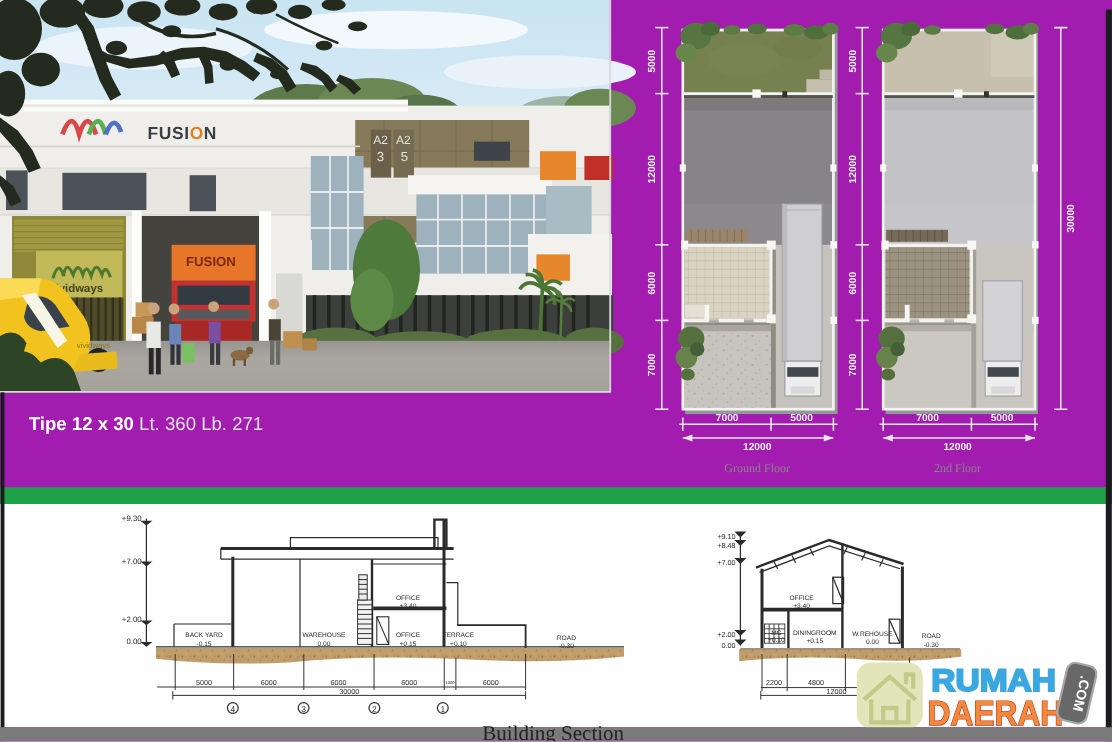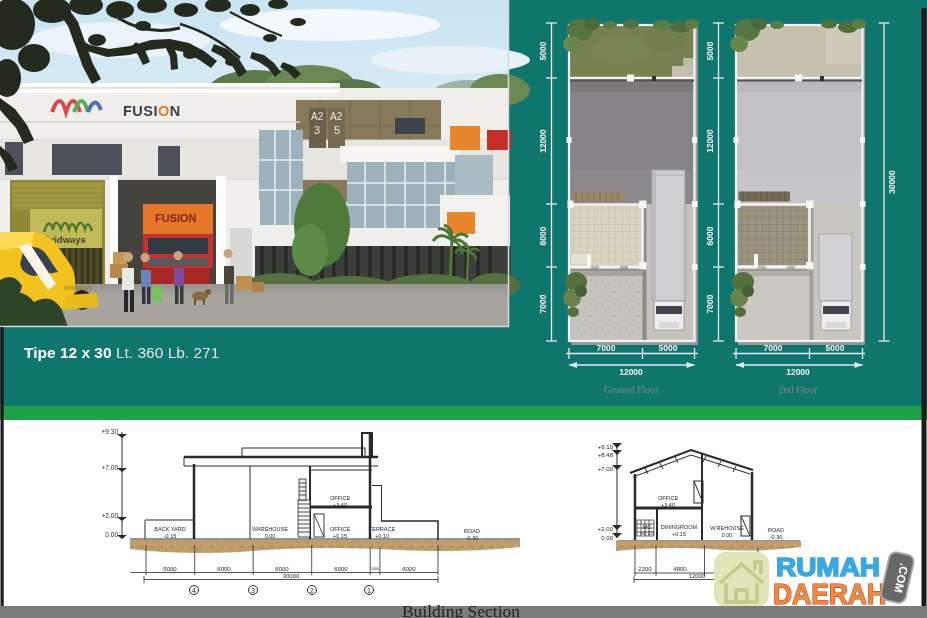--- a/index.html
+++ b/index.html
@@ -1,16 +1,16 @@
 <!DOCTYPE html>
 <html><head>
 <meta charset="utf-8">
 <style>
   html,body{margin:0;padding:0;}
-  #page{position:relative;width:927px;height:618px;background:#0f766e;overflow:hidden;
+  #page{position:relative;width:927px;height:618px;background:#a21caf;overflow:hidden;
         font-family:"Liberation Sans",sans-serif;}
   svg{position:absolute;left:0;top:0;}
 </style>
 </head>
 <body>
 <div id="page">
 <svg width="927" height="618" viewBox="0 0 927 618">
 
   <g>
     <defs>

